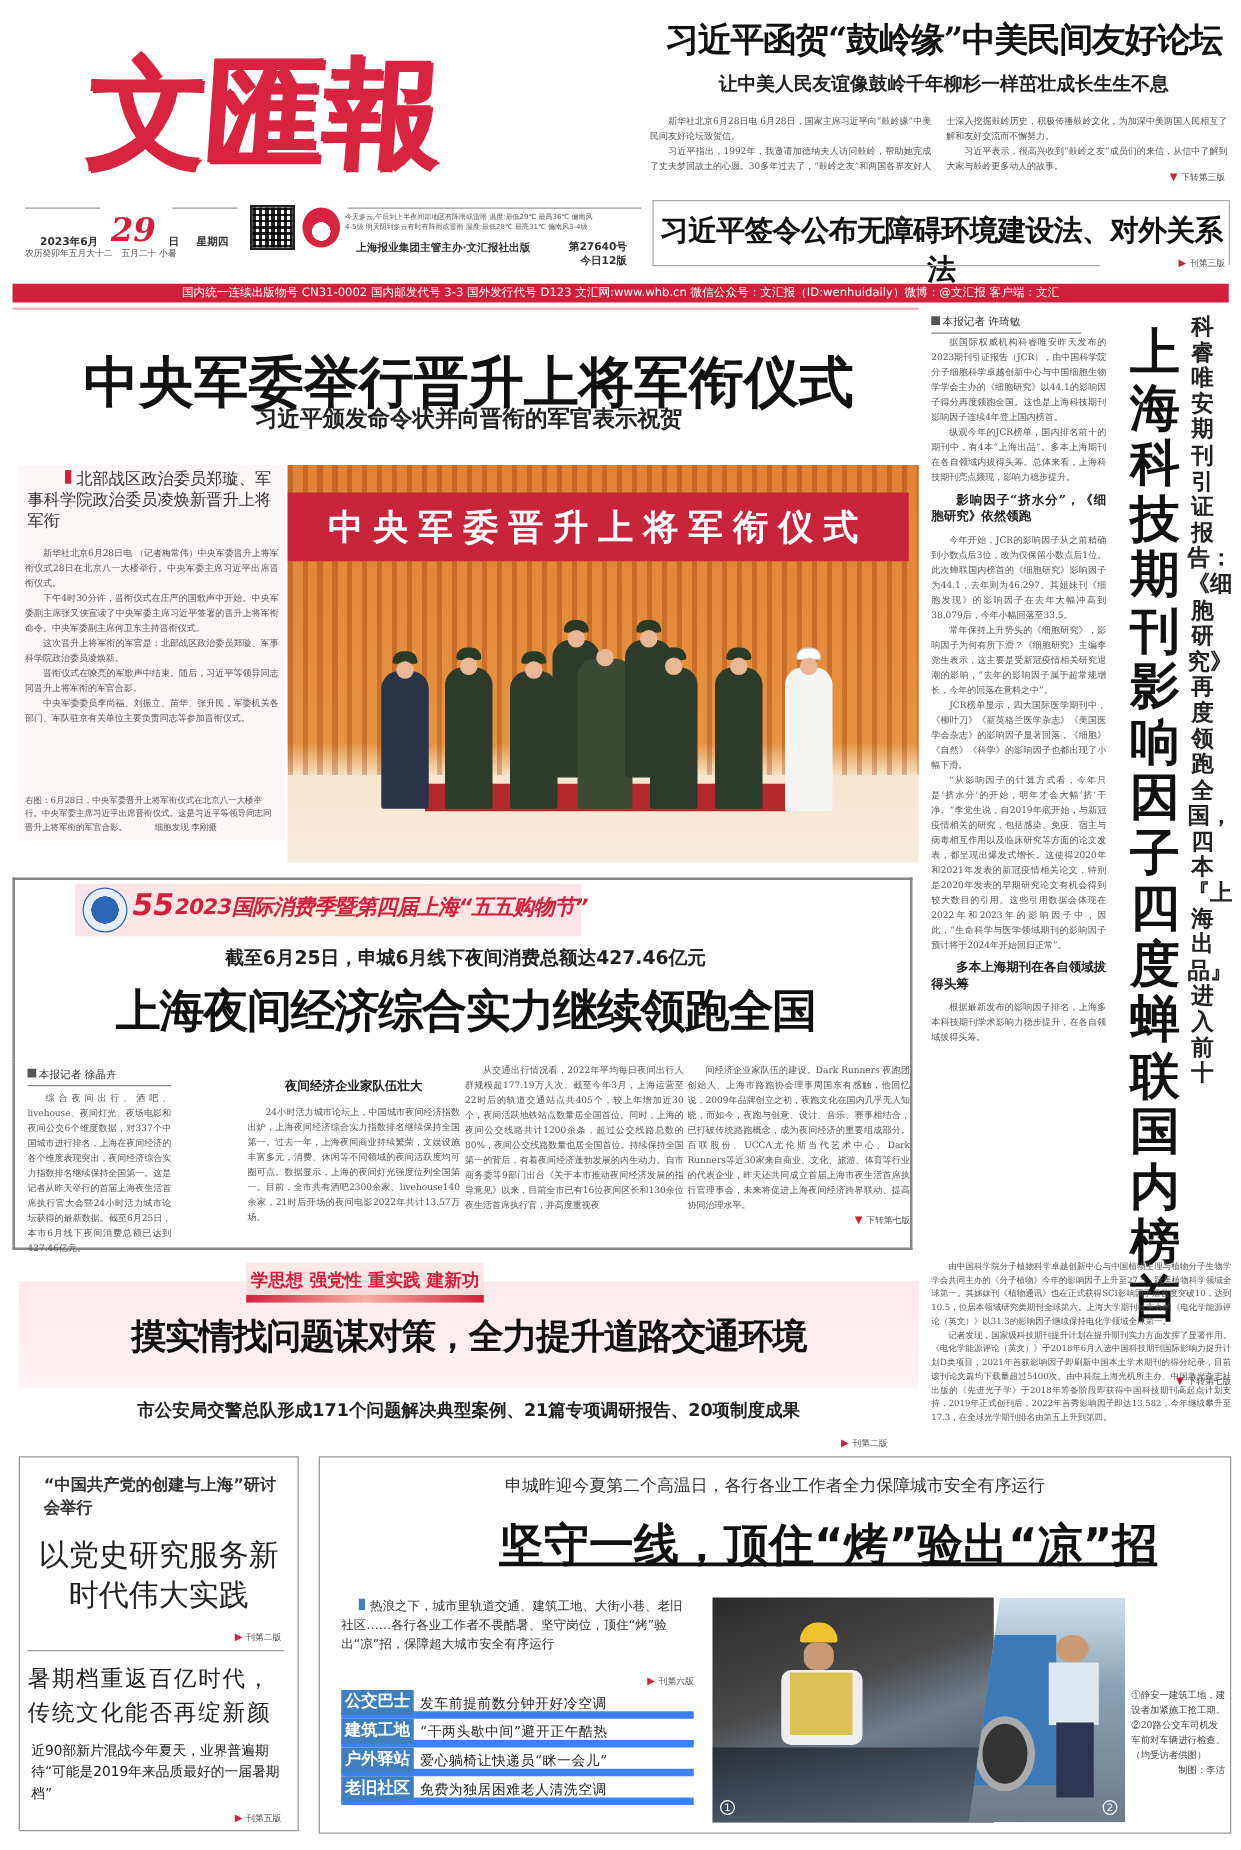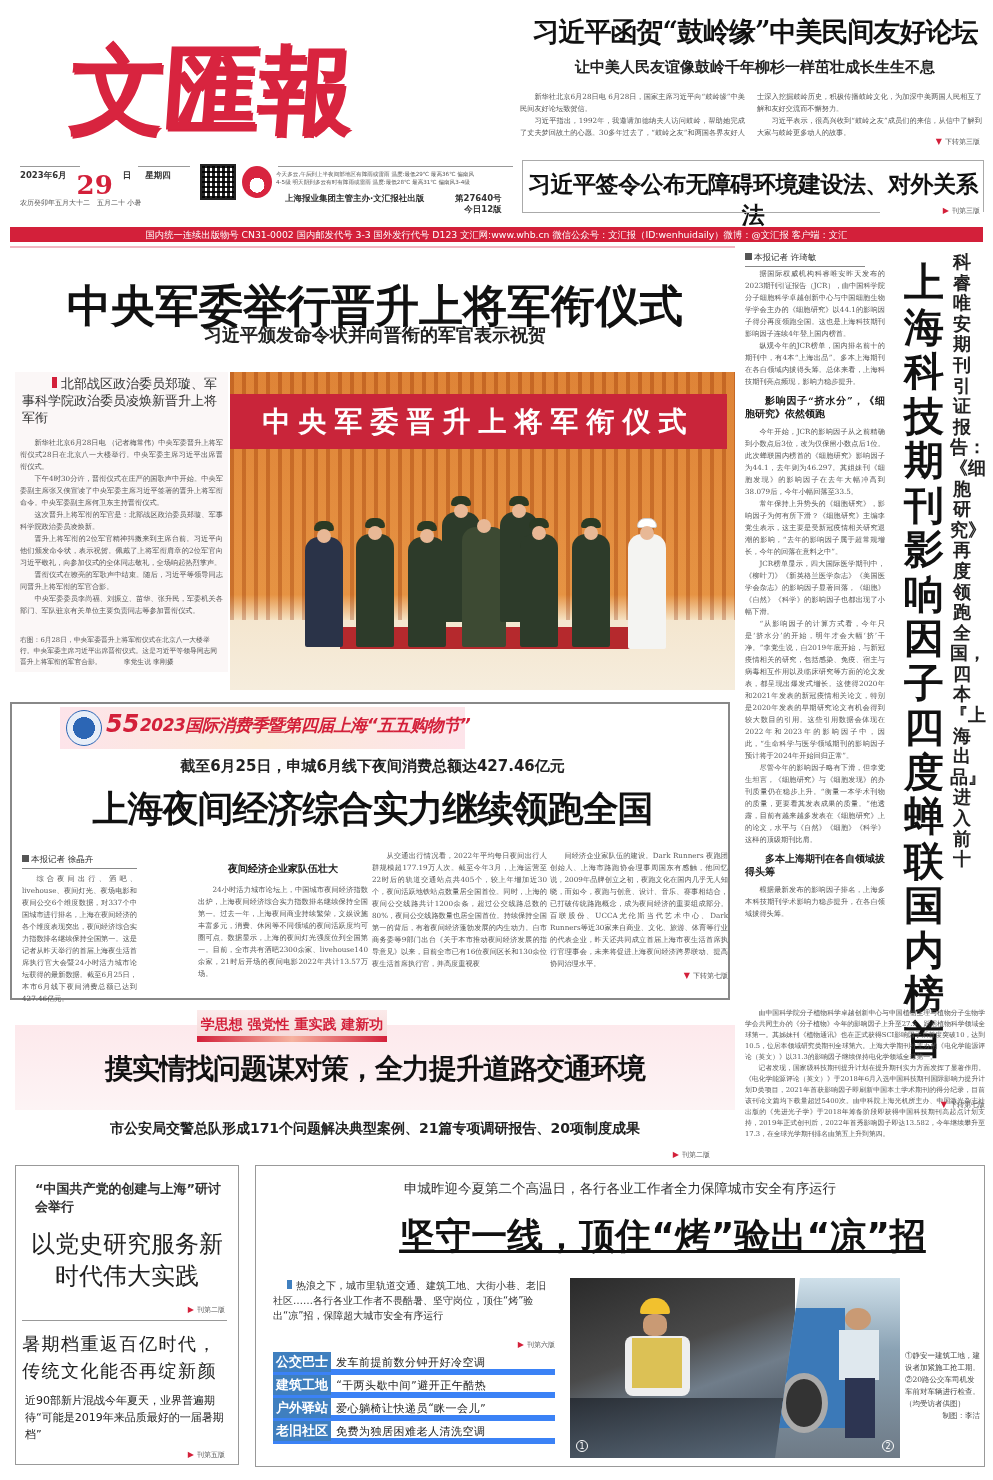--- a/index.html
+++ b/index.html
@@ -8,22 +8,22 @@
   .abs { position: absolute; }
   .body-text { font-family: "DejaVu Serif", "Liberation Serif", serif; font-size: 7.2px; line-height: 12px; color: #555; text-align: justify; }
   .body-text p { text-indent: 2em; }
   .turn { font-size: 7px; color: #555; text-align: right; }
   .turn .tri { color: #d3203a; margin-right: 3px; font-size: 8px; }
 
   
   #masthead { left: 70px; top: 25px; width: 280px; height: 130px; display: flex; align-items: center; justify-content: space-between; }
   #masthead span { font-family: "DejaVu Serif", serif; font-weight: 900; font-size: 96px; color: #d8243f; line-height: 1; transform: skewX(-4deg); letter-spacing: -2px; text-shadow: 2px 2px 0 #d8243f; }
 
-  .date-row { left: 20px; top: 170px; width: 180px; display: flex; align-items: flex-start; gap: 6px; font-size: 8.5px; font-weight: bold; color: #333; }
-  .date-row .day { font-family: "DejaVu Serif", serif; font-size: 26px; color: #d3203a; font-weight: 900; margin: 0 4px; }
+  .date-row { left: 32px; top: 170px; width: 180px; display: flex; align-items: flex-end; gap: 6px; font-size: 8.5px; font-weight: bold; color: #333; }
+  .date-row .day { font-family: "DejaVu Serif", serif; font-size: 26px; color: #d3203a; font-weight: 900; margin: 0 4px; font-style: italic; }
   .rule { height: 1px; background: #999; }
   .lunar { left: 20px; top: 198px; font-size: 7px; color: #555; }
 
   .qr { left: 200px; top: 164px; width: 36px; height: 36px; background:
       repeating-linear-gradient(90deg, #222 0 3px, #fff 3px 5px),
       repeating-linear-gradient(0deg, #222 0 2px, #fff 2px 5px);
       background-blend-mode: multiply; border: 2px solid #222; }
   .logo-mark { left: 242px; top: 166px; width: 30px; height: 32px; border-radius: 50%; background: radial-gradient(circle at 50% 60%, #fff 0 30%, #d8243f 31% 100%); }
   .weather { left: 276px; top: 170px; width: 235px; font-size: 5.6px; color: #555; line-height: 8px; }
   .publisher { left: 285px; top: 193px; font-size: 8.5px; font-weight: bold; color: #333; }
@@ -175,27 +175,26 @@
 <div class="abs pink-line"></div>
 
 <div class="abs main-h">中央军委举行晋升上将军衔仪式</div>
 <div class="abs main-sub">习近平颁发命令状并向晋衔的军官表示祝贺</div>
 <div class="abs mil-box"></div>
 <div class="abs mil-sub"><span class="mark"></span><span>北部战区政治委员郑璇、军事科学院政治委员凌焕新晋升上将军衔</span></div>
 <div class="abs mil-body body-text">
   <p>新华社北京6月28日电 （记者梅常伟）中央军委晋升上将军衔仪式28日在北京八一大楼举行。中央军委主席习近平出席晋衔仪式。</p>
   <p>下午4时30分许，晋衔仪式在庄严的国歌声中开始。中央军委副主席张又侠宣读了中央军委主席习近平签署的晋升上将军衔命令。中央军委副主席何卫东主持晋衔仪式。</p>
   <p>这次晋升上将军衔的军官是：北部战区政治委员郑璇、军事科学院政治委员凌焕新。</p>
-  <p>晋升上将军衔的2位军官精神抖擞来到主席台前。习近平向他们颁发命令状，表示祝贺。佩戴了上将军衔肩章的2位军官向习近平敬礼，向参加仪式的全体同志敬礼，全场响起热烈掌声。</p>
   <p>晋衔仪式在嘹亮的军歌声中结束。随后，习近平等领导同志同晋升上将军衔的军官合影。</p>
   <p>中央军委委员李尚福、刘振立、苗华、张升民，军委机关各部门、军队驻京有关单位主要负责同志等参加晋衔仪式。</p>
 </div>
 <div class="abs mil-caption">
   <span>右图：6月28日，中央军委晋升上将军衔仪式在北京八一大楼举行。中央军委主席习近平出席晋衔仪式。这是习近平等领导同志同晋升上将军衔的军官合影。</span>
-  <span style="margin-left:20px;">李党生说 李刚摄</span>
+  <span style="margin-left:20px;">细胞发现 李刚摄</span>
 </div>
 <div class="abs photo-mil">
   <div class="curtain"></div>
   <div class="mil-banner">中央军委晋升上将军衔仪式</div>
   <div class="stage"></div>
   <div class="soldier" style="left:75px; top:165px; height:110px; background:#2a3348;">
       <div class="cap"></div>
       <div class="face"></div>
     </div>
   <div class="soldier" style="left:126px; top:162px; height:113px; background:#2d3b2a;">
@@ -271,21 +270,20 @@
 
 <div class="abs sci-byline byline"><span class="sq"></span><span>本报记者 许琦敏</span></div>
 <div class="abs sci-col1 body-text">
   <p>据国际权威机构科睿唯安昨天发布的2023期刊引证报告（JCR），由中国科学院分子细胞科学卓越创新中心与中国细胞生物学学会主办的《细胞研究》以44.1的影响因子得分再度领跑全国。这也是上海科技期刊影响因子连续4年登上国内榜首。</p>
   <p>纵观今年的JCR榜单，国内排名前十的期刊中，有4本“上海出品”。多本上海期刊在各自领域内拔得头筹。总体来看，上海科技期刊亮点频现，影响力稳步提升。</p>
   <div class="sci-h2">影响因子“挤水分”，《细胞研究》依然领跑</div>
   <p>今年开始，JCR的影响因子从之前精确到小数点后3位，改为仅保留小数点后1位。此次蝉联国内榜首的《细胞研究》影响因子为44.1，去年则为46.297。其姐妹刊《细胞发现》的影响因子在去年大幅冲高到38.079后，今年小幅回落至33.5。</p>
   <p>常年保持上升势头的《细胞研究》，影响因子为何有所下滑？《细胞研究》主编李党生表示，这主要是受新冠疫情相关研究退潮的影响，“去年的影响因子属于超常规增长，今年的回落在意料之中”。</p>
   <p>JCR榜单显示，四大国际医学期刊中，《柳叶刀》《新英格兰医学杂志》《美国医学会杂志》的影响因子显著回落，《细胞》《自然》《科学》的影响因子也都出现了小幅下滑。</p>
   <p>“从影响因子的计算方式看，今年只是‘挤水分’的开始，明年才会大幅‘挤’干净。”李党生说，自2019年底开始，与新冠疫情相关的研究，包括感染、免疫、宿主与病毒相互作用以及临床研究等方面的论文发表，都呈现出爆发式增长。这使得2020年和2021年发表的新冠疫情相关论文，特别是2020年发表的早期研究论文有机会得到较大数目的引用。这些引用数据会体现在2022年和2023年的影响因子中，因此，“生命科学与医学领域期刊的影响因子预计将于2024年开始回归正常”。</p>
-  <p>尽管今年的影响因子略有下滑，但李党生坦言，《细胞研究》与《细胞发现》的办刊质量仍在稳步上升。“衡量一本学术刊物的质量，更要看其发表成果的质量。”他透露，目前有越来越多发表在《细胞研究》上的论文，水平与《自然》《细胞》《科学》这样的顶级期刊比肩。</p>
   <div class="sci-h2">多本上海期刊在各自领域拔得头筹</div>
   <p>根据最新发布的影响因子排名，上海多本科技期刊学术影响力稳步提升，在各自领域拔得头筹。</p>
 </div>
 <div class="abs vert-big">上海科技期刊影响因子四度蝉联国内榜首</div>
 <div class="abs vert-small">科睿唯安期刊引证报告：《细胞研究》再度领跑全国，四本『上海出品』进入前十</div>
 <div class="abs sci-col2 body-text" style="font-size:6.8px; line-height:11px;">
   <p>由中国科学院分子植物科学卓越创新中心与中国植物生理与植物分子生物学学会共同主办的《分子植物》今年的影响因子上升至27.5，跃居植物科学领域全球第一。其姊妹刊《植物通讯》也在正式获得SCI影响因子后首度突破10，达到10.5，位居本领域研究类期刊全球第六。上海大学期刊社主办的《电化学能源评论（英文）》以31.3的影响因子继续保持电化学领域全球第一。</p>
   <p>记者发现，国家级科技期刊提升计划在提升期刊实力方面发挥了显著作用。《电化学能源评论（英文）》于2018年6月入选中国科技期刊国际影响力提升计划D类项目，2021年首获影响因子即刷新中国本土学术期刊的得分纪录，目前该刊论文篇均下载量超过5400次。由中科院上海光机所主办、中国激光杂志社出版的《先进光子学》于2018年筹备阶段即获得中国科技期刊高起点计划支持，2019年正式创刊后，2022年首秀影响因子即达13.582，今年继续攀升至17.3，在全球光学期刊排名由第五上升到第四。</p>
 </div>
 <div class="abs sci-turn turn"><span class="tri">▼</span><span>下转第七版</span></div>

